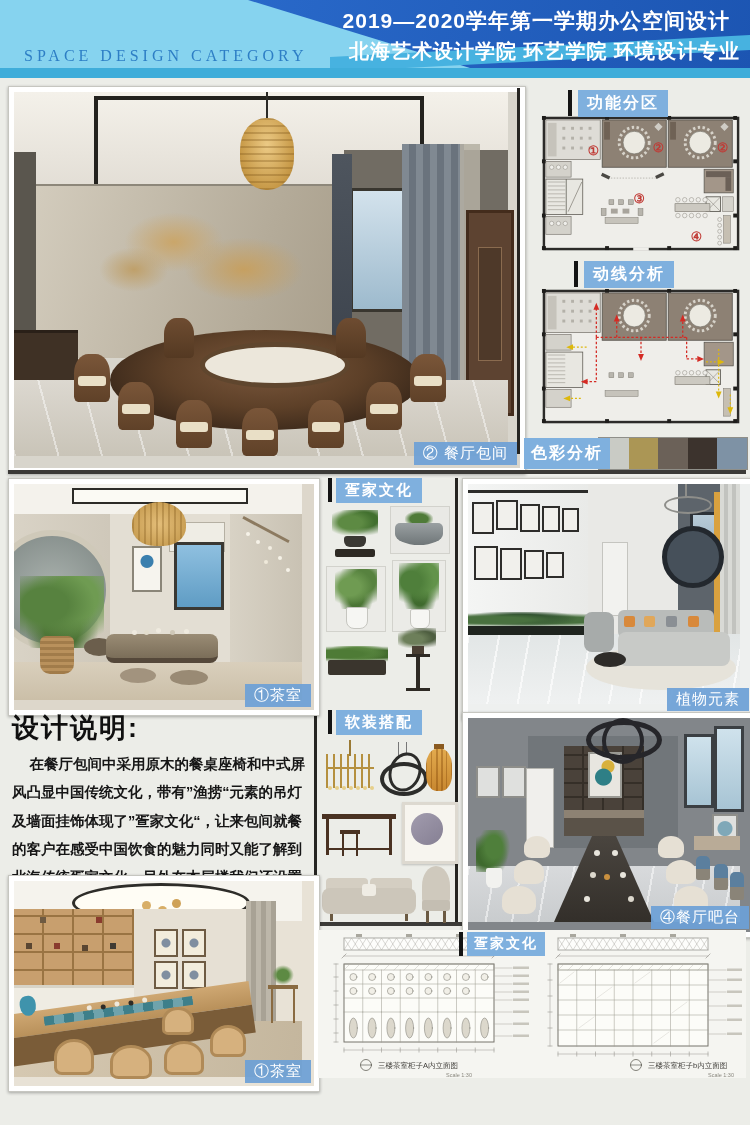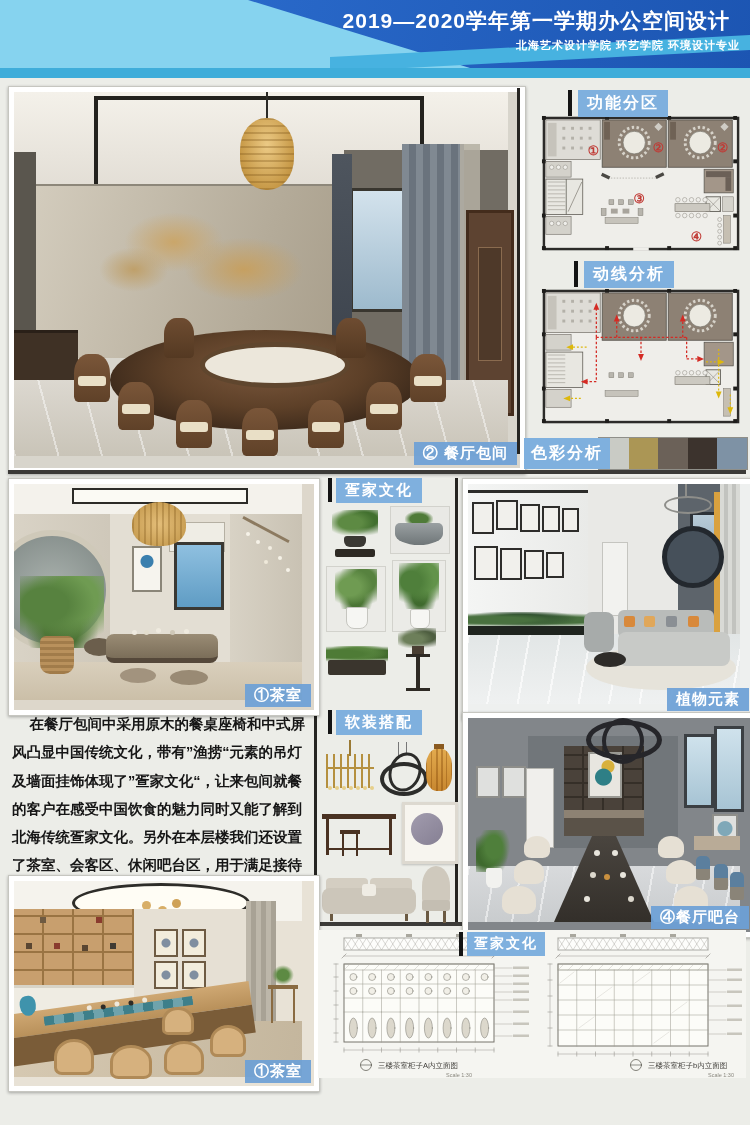--- a/index.html
+++ b/index.html
@@ -2,40 +2,41 @@
 <html><head>
 <meta charset="utf-8">
 <style>
   html,body{margin:0;padding:0;background:#b9bab6;}
   .page{position:relative;width:750px;height:1125px;margin:0 auto;background:#ecede8;
         font-family:"Liberation Sans",sans-serif;overflow:hidden;}
   .abs{position:absolute;}
   .frame{position:absolute;background:#fff;border:1px solid #c6c6c0;box-shadow:0 1px 3px rgba(0,0,0,.3);padding:5px;}
   .photo{position:relative;width:100%;height:100%;overflow:hidden;background:#d8d5cc;}
   .ptag{position:absolute;right:3px;bottom:3px;background:rgba(109,160,214,.93);color:#fff;
-        font-weight:bold;font-size:15px;padding:2px 9px;letter-spacing:1px;z-index:30;}
+        font-weight:normal;font-size:15px;padding:2px 9px;letter-spacing:1px;z-index:30;}
   .slab{position:absolute;background:#7fb0de;color:#fff;font-weight:bold;font-size:16px;
         padding:3px 9px;letter-spacing:2px;z-index:20;}
   .sbar{position:absolute;width:4px;background:#141414;z-index:20;}
   .vdiv{position:absolute;background:#262522;width:3px;}
   .hdiv{position:absolute;background:#3b3a37;height:4px;}
   .sw{flex:1;height:100%;}
   svg text{font-family:"Liberation Sans",sans-serif;}
 </style>
 </head>
 <body>
 
 <div class="page">
 
   <div class="abs" style="left:0;top:0;width:750px;height:78px;background:linear-gradient(105deg,#2f72d4,#1c55b2);">
     <div class="abs" style="left:0;top:0;width:470px;height:68px;background:#86d3ef;clip-path:polygon(0 0,248px 0,470px 100%,0 100%);"></div>
     <div class="abs" style="left:330px;top:46px;width:420px;height:15px;background:#47b2e0;transform:skewY(-3deg);"></div>
     <div class="abs" style="left:0;bottom:0;width:750px;height:10px;background:#3fadda;"></div>
+    <div class="abs" style="left:24px;top:47px;font-size:16px;color:#2d7ec5;letter-spacing:4px;font-family:'Liberation Serif',serif;">SPACE DESIGN CATEGORY</div>
     <div class="abs" style="right:20px;top:7px;font-size:21px;font-weight:bold;color:#fff;letter-spacing:1px;">2019—2020学年第一学期办公空间设计</div>
-    <div class="abs" style="right:10px;top:38px;font-size:11px;font-weight:bold;color:#fff;letter-spacing:1px;">北海艺术设计学院  环艺学院  环境设计专业</div>
+    <div class="abs" style="right:10px;top:38px;font-size:20px;font-weight:bold;color:#fff;letter-spacing:1px;">北海艺术设计学院  环艺学院  环境设计专业</div>
   </div>
 
   <div class="frame" style="left:8px;top:86px;width:506px;height:376px;">
     <div class="photo">
       <div class="abs" style="left:0;top:0;width:494px;height:120px;background:linear-gradient(#f4f1ea,#ded9d0);"></div>
       <div class="abs" style="left:80px;top:4px;width:322px;height:90px;border:4px solid #23221e;"></div>
       <div class="abs" style="left:20px;top:92px;width:310px;height:172px;background:linear-gradient(105deg,#d3ccbd,#b4ab99 70%,#a89e8b);border-top:2px solid #8d877a;"></div>
       <div class="abs" style="left:110px;top:120px;width:100px;height:60px;background:radial-gradient(ellipse,#caa66a 0%,rgba(202,166,106,0) 70%);"></div>
       <div class="abs" style="left:170px;top:145px;width:120px;height:65px;background:radial-gradient(ellipse,#c6a061 0%,rgba(198,160,97,0) 70%);"></div>
       <div class="abs" style="left:85px;top:155px;width:70px;height:45px;background:radial-gradient(ellipse,#bfa06a 0%,rgba(191,160,106,0) 70%);"></div>
@@ -407,20 +408,21 @@
       <div class="abs" style="left:116px;top:128px;width:30px;height:40px;background:#a7abaa;border-radius:8px;"></div>
       <div class="abs" style="left:150px;top:126px;width:96px;height:28px;background:#b9bcba;border-radius:6px;"></div>
       <div class="abs" style="left:156px;top:132px;width:11px;height:11px;background:#d8893b;border-radius:2px;box-shadow:20px 0 0 #e0a75a,42px 0 0 #8a8f94,64px 0 0 #d8893b;"></div>
       <div class="abs" style="left:150px;top:148px;width:112px;height:34px;background:#c8cac7;border-radius:8px;"></div>
       <div class="abs" style="left:126px;top:168px;width:32px;height:15px;border-radius:50%;background:#2e2c29;"></div>
       <div class="ptag">植物元素</div>
     </div>
   </div>
 
   <div class="abs" style="left:12px;top:710px;width:298px;">
+    <div style="font-size:27px;font-weight:bold;color:#101010;letter-spacing:2px;margin-bottom:4px;">设计说明:</div>
     <p style="margin:0;font-size:14.5px;line-height:1.95;color:#161616;text-indent:1.2em;font-weight:bold;">在餐厅包间中采用原木的餐桌座椅和中式屏风凸显中国传统文化，带有”渔捞“元素的吊灯及墙面挂饰体现了”疍家文化“，让来包间就餐的客户在感受中国饮食的魅力同时又能了解到北海传统疍家文化。另外在本层楼我们还设置了茶室、会客区、休闲吧台区，用于满足接待客人和就餐的需求。</p>
   </div>
 
   <div class="sbar" style="left:328px;top:710px;height:24px;"></div>
   <div class="slab" style="left:336px;top:710px;font-size:15px;">软装搭配</div>
 
   <div class="abs" style="left:322px;top:740px;width:56px;height:60px;">
     <div class="abs" style="left:27px;top:0;width:2px;height:16px;background:#9a7a35;"></div>
     <div class="abs" style="left:4px;top:14px;width:48px;height:34px;background:repeating-linear-gradient(90deg,#b5903f 0 2px,rgba(0,0,0,0) 2px 7px),linear-gradient(rgba(0,0,0,0) 13px,#b5903f 13px 15px,rgba(0,0,0,0) 15px);"></div>
     <div class="abs" style="left:6px;top:46px;width:4px;height:4px;border-radius:50%;background:#e7cf8a;box-shadow:7px 0 0 #e7cf8a,14px 0 0 #e7cf8a,21px 0 0 #e7cf8a,28px 0 0 #e7cf8a,35px 0 0 #e7cf8a,42px 0 0 #e7cf8a;"></div>

